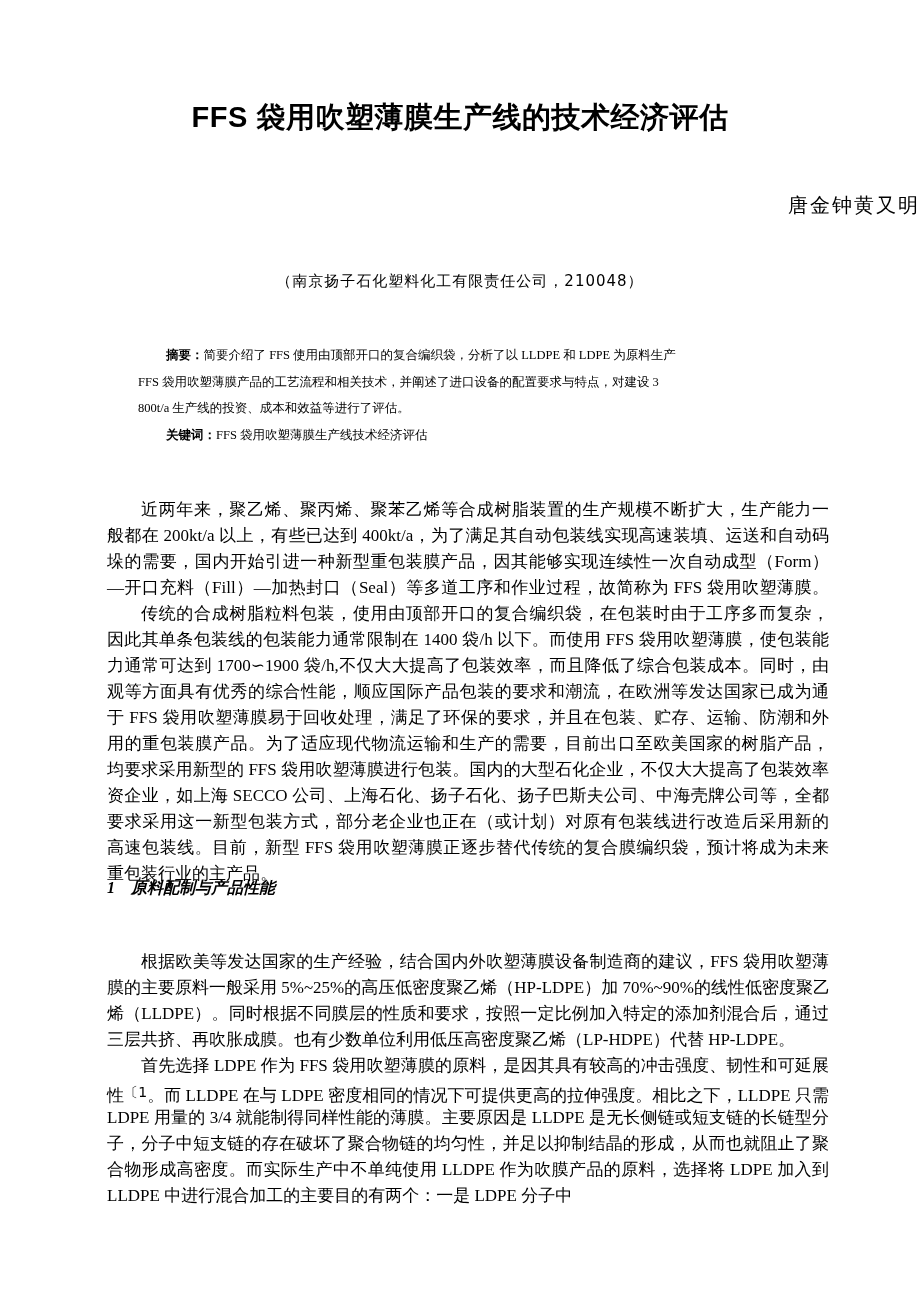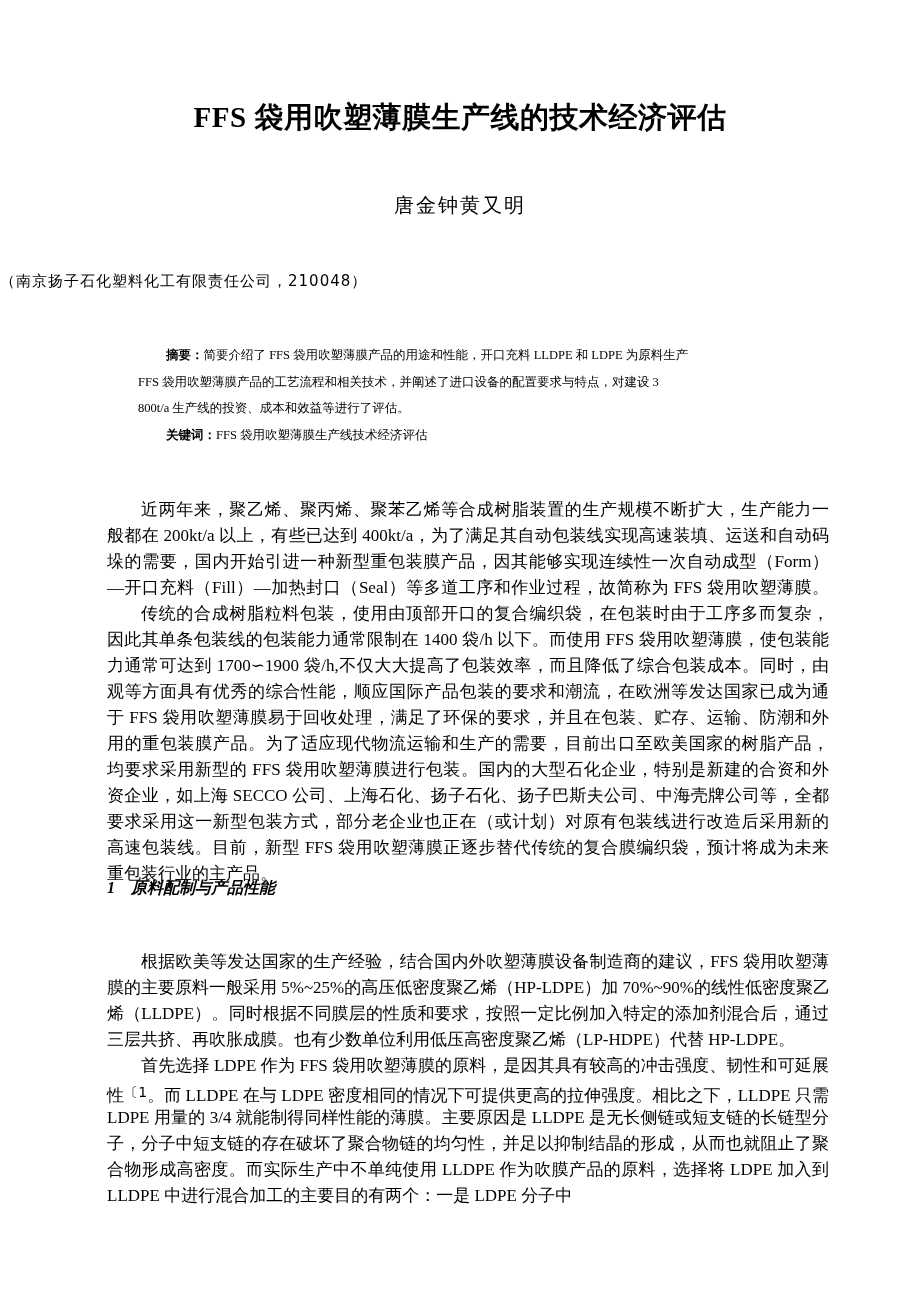--- a/index.html
+++ b/index.html
@@ -5,30 +5,30 @@
     html, body { margin: 0; padding: 0; background: #ffffff; }
     body {
       width: 920px; height: 1301px; position: relative; overflow: hidden;
       color: #000000;
       font-family: "Liberation Serif", "DejaVu Serif", serif;
     }
     .page { position: absolute; left: 0; top: 0; width: 920px; height: 1301px; }
     .title {
       position: absolute; left: 0; width: 920px; top: 98px;
       text-align: center; font-size: 29px; font-weight: bold; letter-spacing: 0.5px;
-      font-family: Liberation Serif, serif;
+      font-family: Liberation Sans, sans-serif;
     }
     .authors {
       position: absolute; left: 0; width: 920px; top: 192px;
-      text-align: center; font-size: 20px; letter-spacing: 2px;
+      text-align: right; font-size: 20px; letter-spacing: 2px;
       font-family: "DejaVu Sans", "Liberation Sans", sans-serif;
     }
     .affil {
       position: absolute; left: 0; width: 920px; top: 272px;
-      font-size: 15px; letter-spacing: 1px;
+      text-align: center; font-size: 15px; letter-spacing: 1px;
       font-family: "DejaVu Sans", "Liberation Sans", sans-serif;
     }
     .abstract {
       position: absolute; left: 138px; top: 342px; width: 640px;
       font-size: 12.5px; line-height: 26.5px;
       font-family: "Liberation Serif", "DejaVu Serif", serif;
     }
     .abstract .line { white-space: nowrap; }
     .abstract .indent { padding-left: 28px; }
     .abstract .label { font-weight: bold; text-align: center; }
@@ -56,41 +56,41 @@
 </head>
 <body>
 
 <div class="page">
 
   <div class="title">FFS 袋用吹塑薄膜生产线的技术经济评估</div>
   <div class="authors">唐金钟黄又明</div>
   <div class="affil">（南京扬子石化塑料化工有限责任公司，210048）</div>
 
   <div class="abstract">
-    <div class="line indent"><span class="label">摘要：</span><span>简要介绍了 FFS 袋用吹塑薄膜产品的用途和性能，开口充料 LLDPE 和 LDPE 为原料生产</span></div>
+    <div class="line indent"><span class="label">摘要：</span><span>简要介绍了 FFS 使用由顶部开口的复合编织袋，分析了以 LLDPE 和 LDPE 为原料生产</span></div>
     <div class="line">FFS 袋用吹塑薄膜产品的工艺流程和相关技术，并阐述了进口设备的配置要求与特点，对建设 3</div>
     <div class="line">800t/a 生产线的投资、成本和效益等进行了评估。</div>
     <div class="line indent"><span class="label">关键词：</span><span>FFS 袋用吹塑薄膜生产线技术经济评估</span></div>
   </div>
 
   <div class="body para1">
     <div class="line first">近两年来，聚乙烯、聚丙烯、聚苯乙烯等合成树脂装置的生产规模不断扩大，生产能力一</div>
     <div class="line">般都在 200kt/a 以上，有些已达到 400kt/a，为了满足其自动包装线实现高速装填、运送和自动码</div>
     <div class="line">垛的需要，国内开始引进一种新型重包装膜产品，因其能够实现连续性一次自动成型（Form）</div>
     <div class="line">—开口充料（Fill）—加热封口（Seal）等多道工序和作业过程，故简称为 FFS 袋用吹塑薄膜。</div>
   </div>
 
   <div class="body para2">
     <div class="line first">传统的合成树脂粒料包装，使用由顶部开口的复合编织袋，在包装时由于工序多而复杂，</div>
     <div class="line">因此其单条包装线的包装能力通常限制在 1400 袋/h 以下。而使用 FFS 袋用吹塑薄膜，使包装能</div>
     <div class="line">力通常可达到 1700∽1900 袋/h,不仅大大提高了包装效率，而且降低了综合包装成本。同时，由</div>
     <div class="line">观等方面具有优秀的综合性能，顺应国际产品包装的要求和潮流，在欧洲等发达国家已成为通</div>
     <div class="line">于 FFS 袋用吹塑薄膜易于回收处理，满足了环保的要求，并且在包装、贮存、运输、防潮和外</div>
     <div class="line">用的重包装膜产品。为了适应现代物流运输和生产的需要，目前出口至欧美国家的树脂产品，</div>
-    <div class="line">均要求采用新型的 FFS 袋用吹塑薄膜进行包装。国内的大型石化企业，特别是新建的合资和外</div>
+    <div class="line">均要求采用新型的 FFS 袋用吹塑薄膜进行包装。国内的大型石化企业，不仅大大提高了包装效率</div>
     <div class="line">资企业，如上海 SECCO 公司、上海石化、扬子石化、扬子巴斯夫公司、中海壳牌公司等，全都</div>
     <div class="line">要求采用这一新型包装方式，部分老企业也正在（或计划）对原有包装线进行改造后采用新的</div>
     <div class="line">高速包装线。目前，新型 FFS 袋用吹塑薄膜正逐步替代传统的复合膜编织袋，预计将成为未来</div>
     <div class="line last">重包装行业的主产品。</div>
   </div>
 
   <div class="heading"><span class="num">1</span><span>原料配制与产品性能</span></div>
 
   <div class="body para3">
     <div class="line first">根据欧美等发达国家的生产经验，结合国内外吹塑薄膜设备制造商的建议，FFS 袋用吹塑薄</div>

